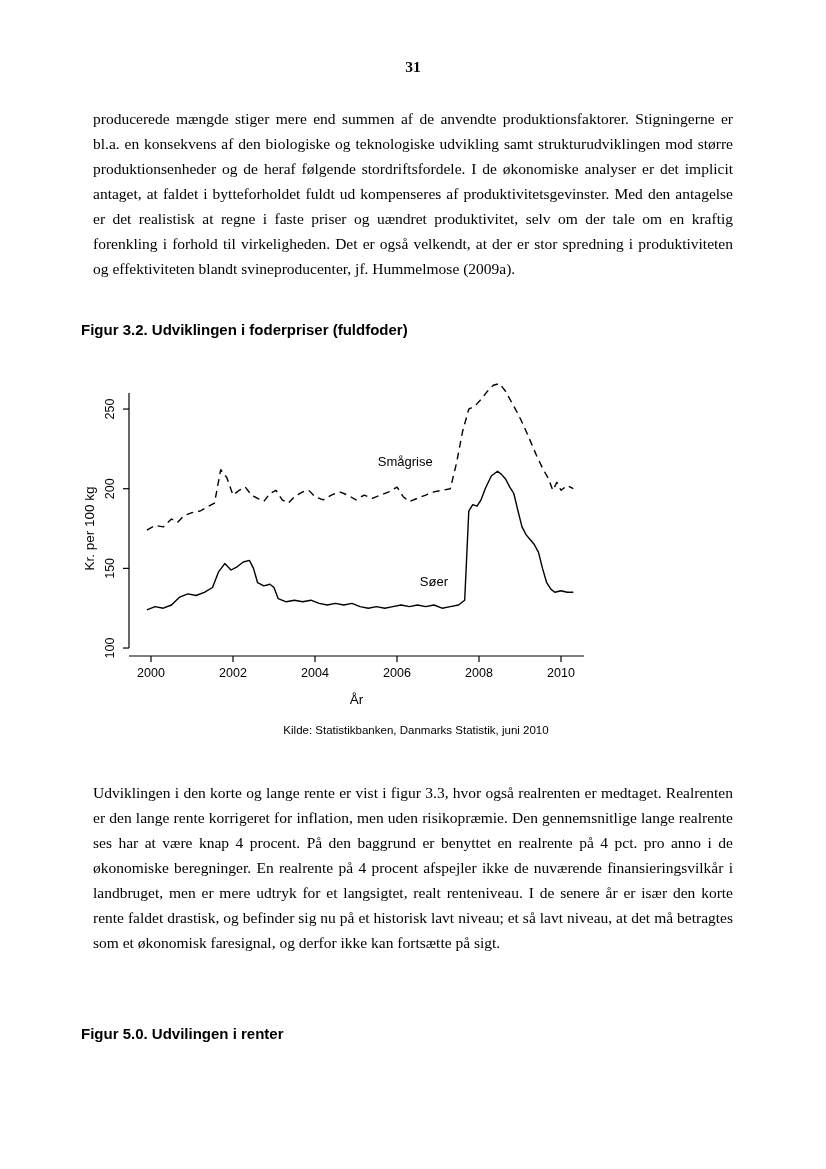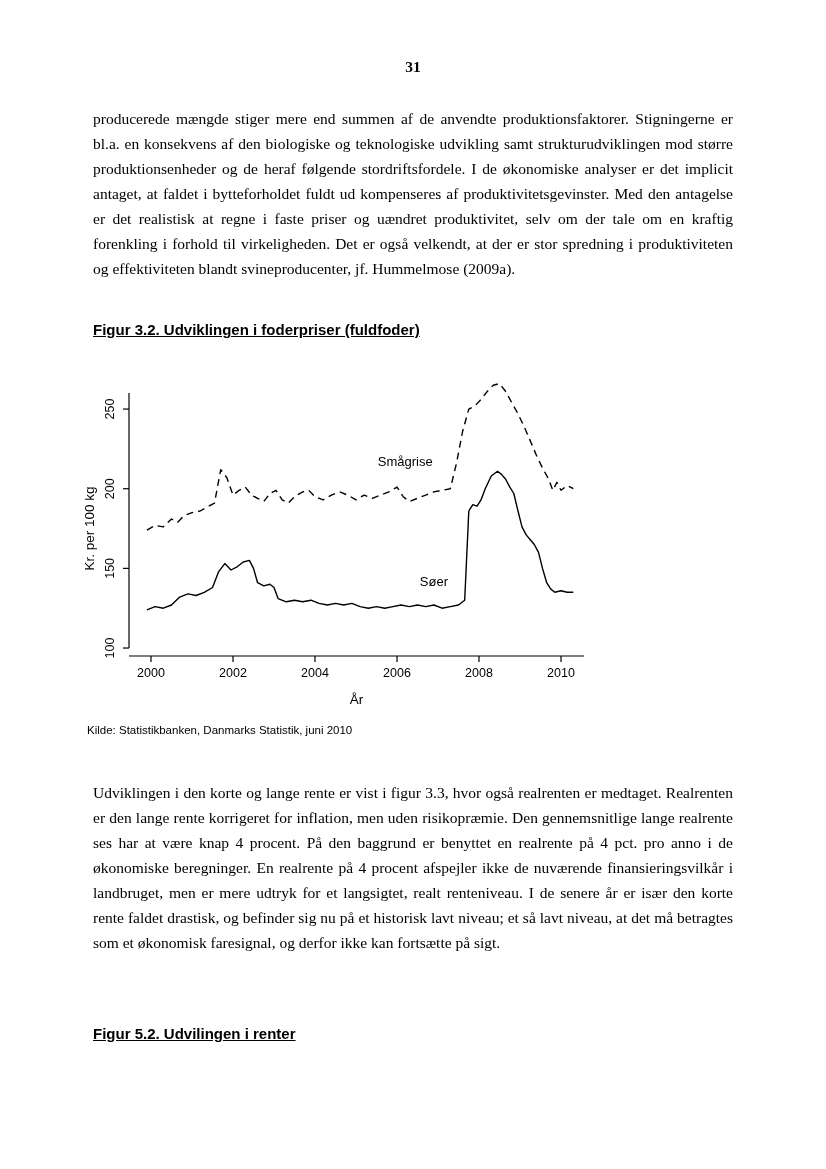--- a/index.html
+++ b/index.html
@@ -25,36 +25,36 @@
   .body-text {
     font-size: 15.5px;
     line-height: 25px;
     text-align: justify;
     margin: 12px;
   }
   .figure-caption {
     font-family: "Liberation Sans", sans-serif;
     font-weight: bold;
     font-size: 15px;
-    margin: 12px;
-    text-decoration: underline;
+    margin: 0;
   }
   .fig32 { margin-top: 40px; }
   .fig33 { margin-top: 70px; }
   .chart-wrap { margin-top: 26px; }
   .chart-wrap svg { display: block; }
   svg text {
     font-family: "Liberation Sans", sans-serif;
     fill: #000;
   }
   .kilde {
     font-family: "Liberation Sans", sans-serif;
     font-size: 11.5px;
     margin-left: 6px;
     margin-top: 0;
+    text-align: center;
   }
   .p2 { margin-top: 44px; }
 </style>
 </head>
 <body>
 
 <div class="page">
 
   <div class="page-number">31</div>
 
@@ -92,15 +92,15 @@
         <text x="324.20000000000186" y="102.40677966101694" text-anchor="middle" font-size="13">Smågrise</text>
         <polyline points="65.9,245.8 74.1,242.6 82.3,244.2 90.5,241.0 98.7,233.1 106.9,229.9 115.1,231.5 123.3,228.3 131.5,223.5 137.7,207.6 143.8,199.6 150.0,206.0 156.1,202.8 162.3,198.0 168.4,196.4 172.5,204.4 176.6,218.7 182.8,221.9 188.9,220.3 193.0,223.5 197.1,234.6 205.3,237.8 213.5,236.2 221.7,237.8 229.9,236.2 238.1,239.4 246.3,241.0 254.5,239.4 262.7,241.0 270.9,239.4 279.1,242.6 287.3,244.2 295.5,242.6 303.7,244.2 311.9,242.6 320.1,241.0 328.3,242.6 336.5,241.0 344.7,242.6 352.9,241.0 361.1,244.2 369.3,242.6 377.5,241.0 383.7,236.2 387.8,147.0 391.8,140.6 396.0,142.2 400.0,135.9 404.2,124.7 410.3,112.0 416.5,107.2 420.5,110.4 424.7,115.2 428.8,123.1 432.8,129.5 437.0,147.0 441.0,162.9 445.2,170.9 449.3,175.7 453.3,180.5 457.5,188.4 461.5,204.4 465.7,218.7 469.8,225.1 473.8,228.3 480.0,226.7 486.2,228.3 492.3,228.3" fill="none" stroke="#000000" stroke-width="1.4" stroke-linejoin="round"></polyline>
         <text x="352.90000000000373" y="221.89830508474574" text-anchor="middle" font-size="13">Søer</text>
       </svg>
   </div>
 
   <div class="kilde">Kilde: Statistikbanken, Danmarks Statistik, juni 2010</div>
 
   <p class="body-text p2">Udviklingen i den korte og lange rente er vist i figur 3.3, hvor også realrenten er medtaget. Realrenten er den lange rente korrigeret for inflation, men uden risikopræmie. Den gennemsnitlige lange realrente ses har at være knap 4 procent. På den baggrund er benyttet en realrente på 4 pct. pro anno i de økonomiske beregninger. En realrente på 4 procent afspejler ikke de nuværende finansieringsvilkår i landbruget, men er mere udtryk for et langsigtet, realt renteniveau. I de senere år er især den korte rente faldet drastisk, og befinder sig nu på et historisk lavt niveau; et så lavt niveau, at det må betragtes som et økonomisk faresignal, og derfor ikke kan fortsætte på sigt.</p>
 
-  <div class="figure-caption fig33">Figur 5.2. Udvilingen i renter</div>
+  <div class="figure-caption fig33">Figur 5.0. Udvilingen i renter</div>
 
 </div>
 
 </body></html>

